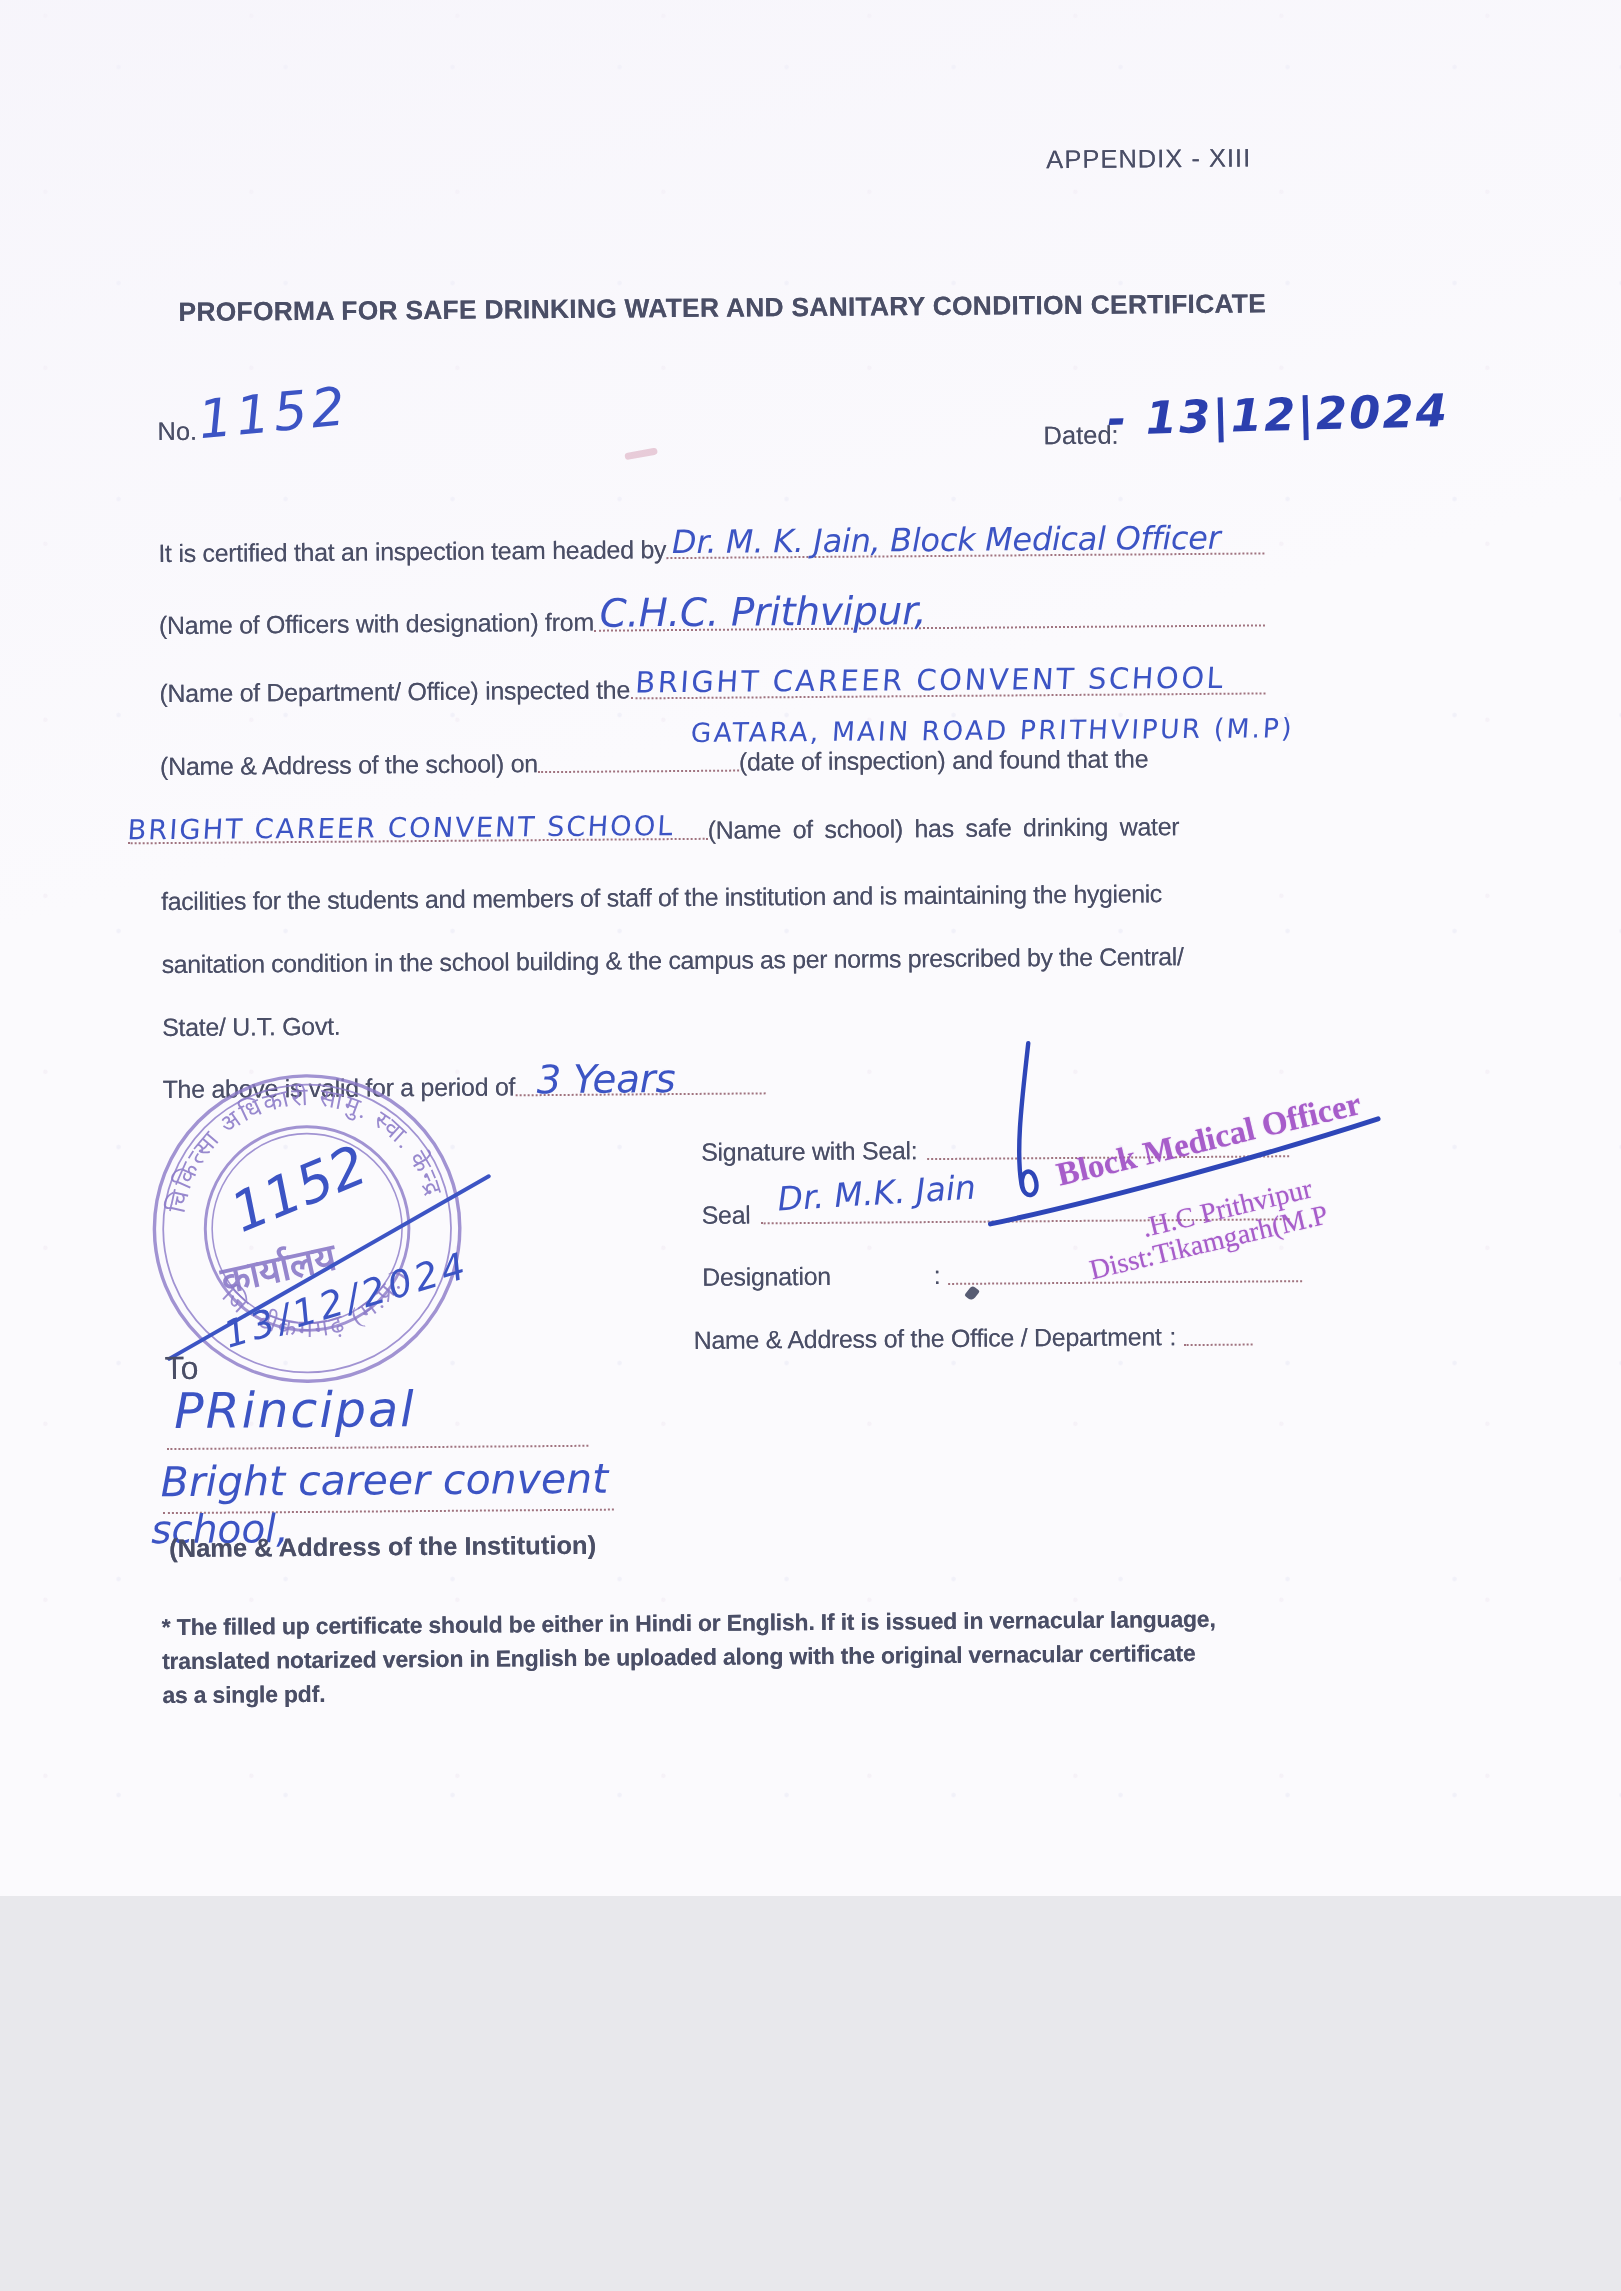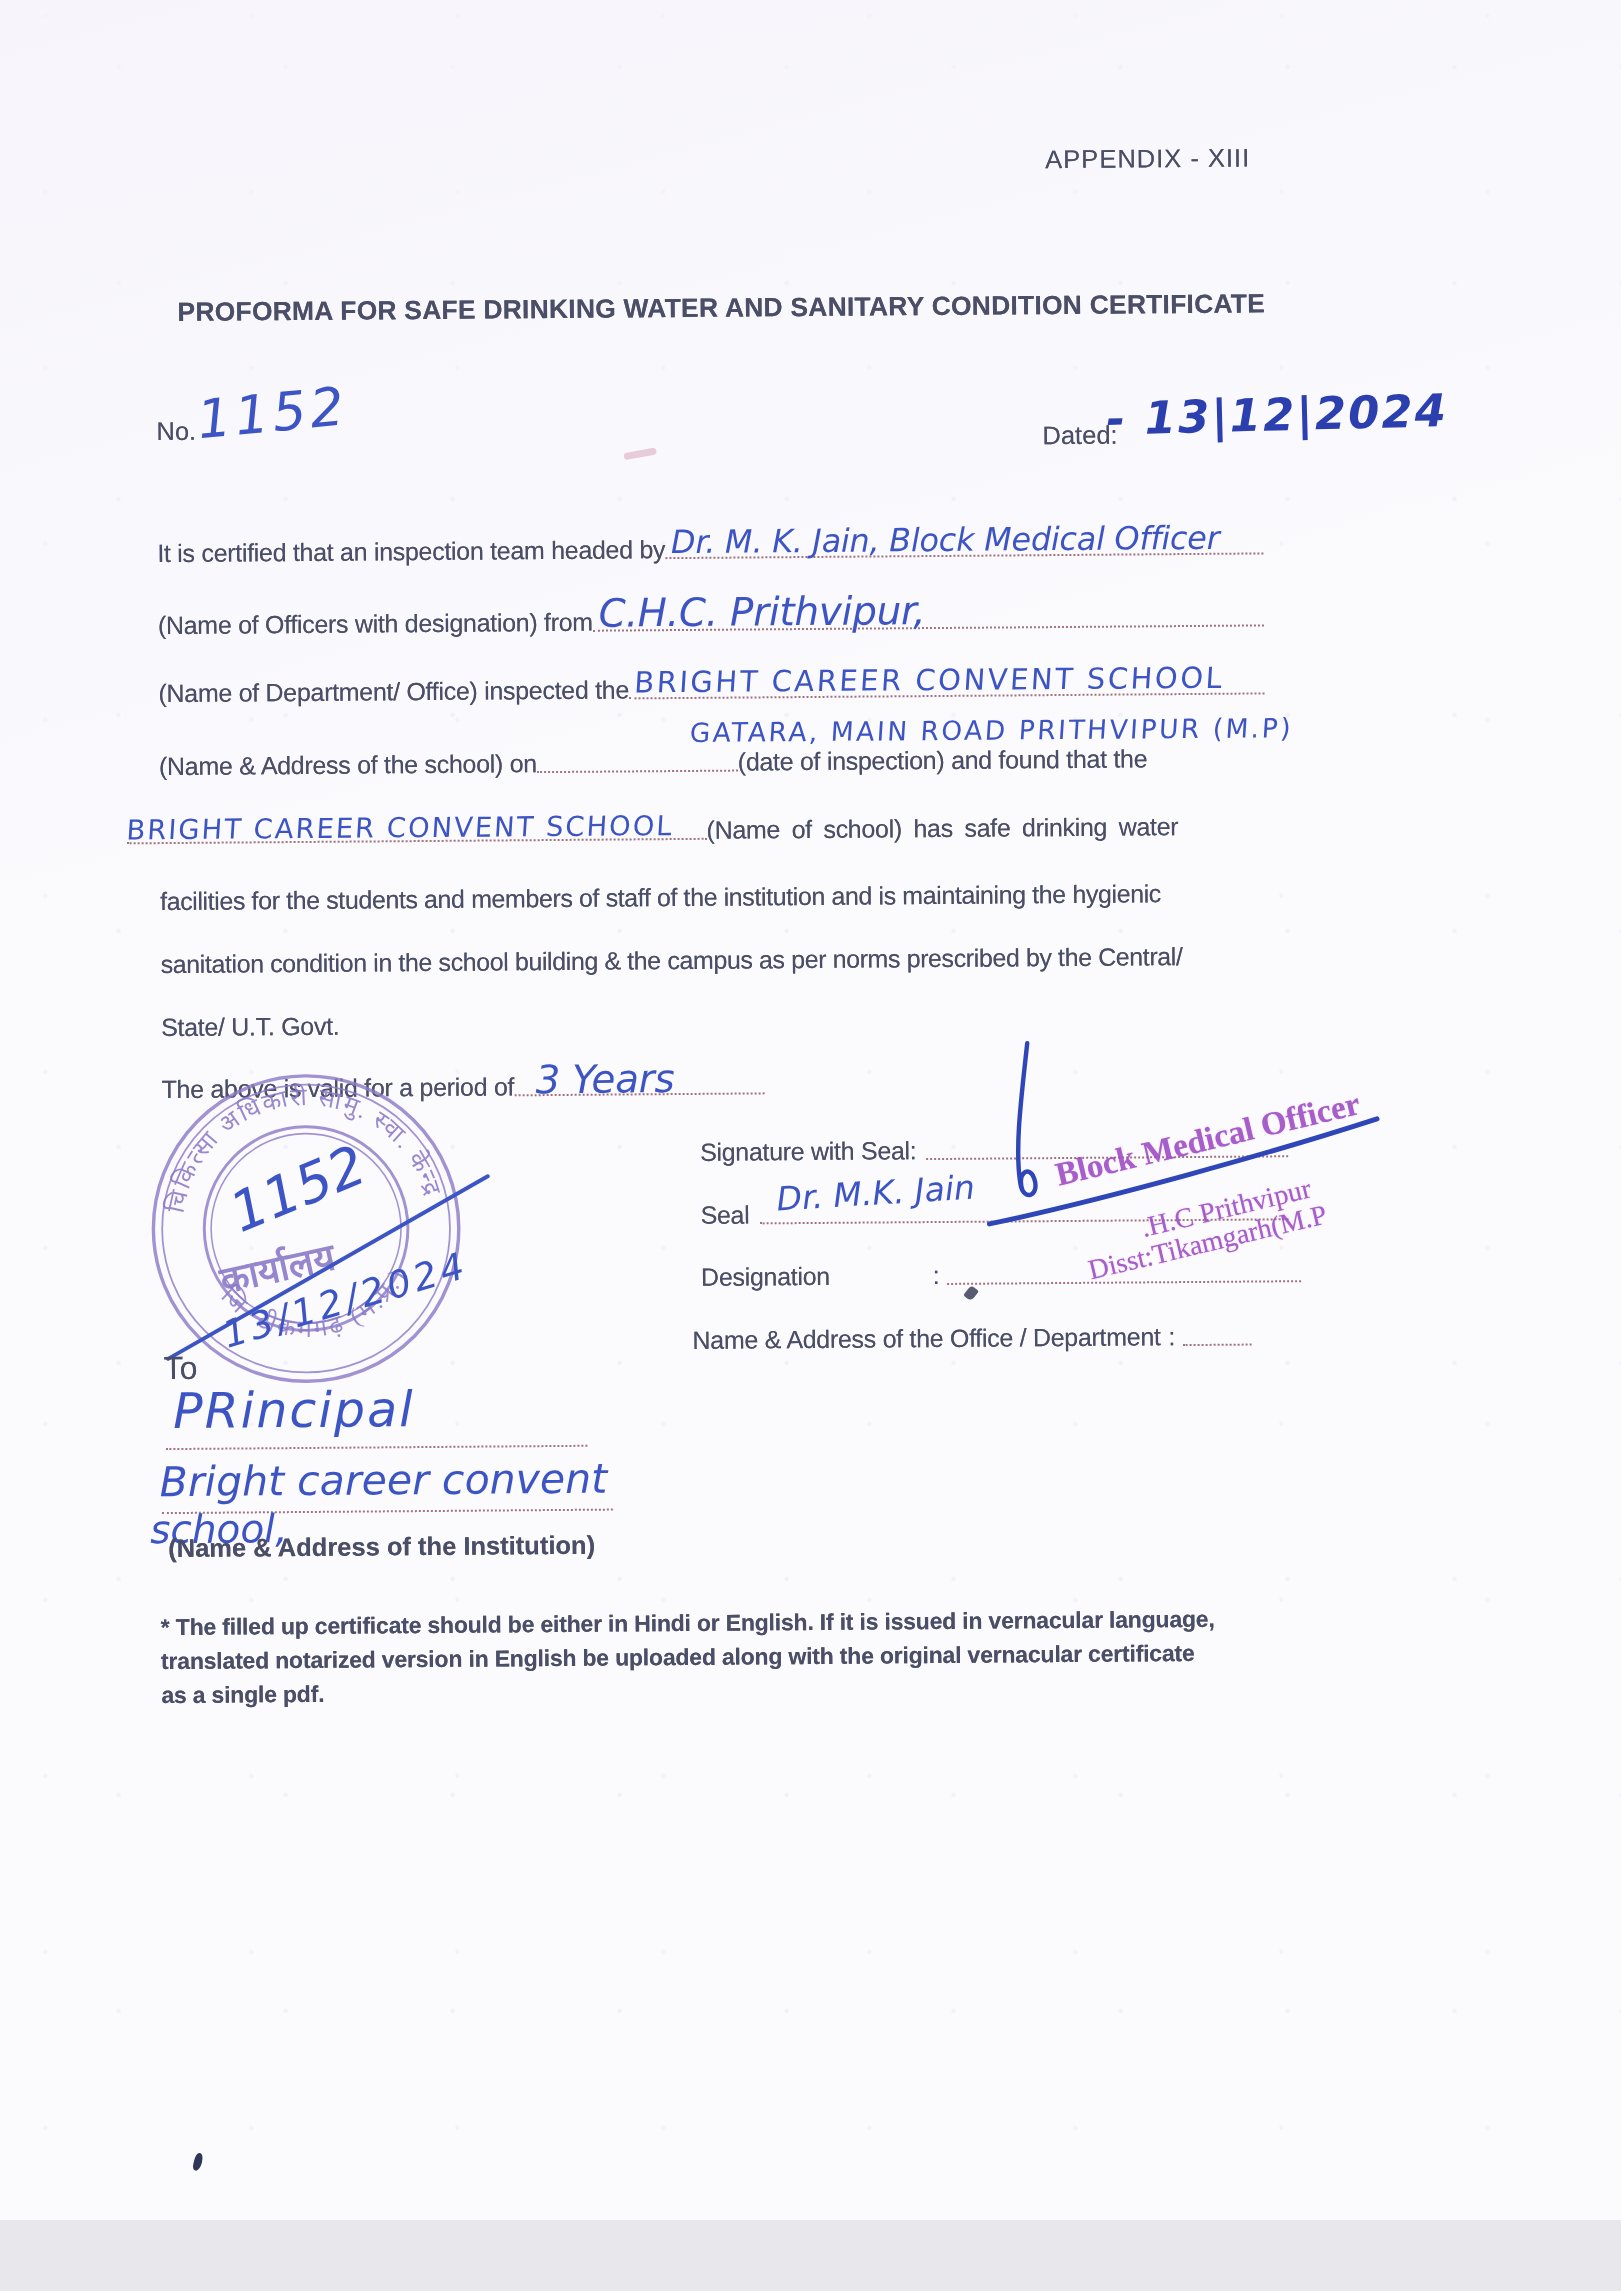--- a/index.html
+++ b/index.html
@@ -1,18 +1,18 @@
 <!DOCTYPE html>
 <html><head>
 <meta charset="utf-8">
 <style>
   html,body{margin:0;padding:0;background:#e8e8ec;}
   .page{
     position:relative;
-    width:1621px;height:2220px;
+    width:1621px;height:1896px;
     margin:0 auto;
     overflow:hidden;
     background:
       linear-gradient(165deg, rgba(244,242,250,.6) 0%, rgba(255,255,255,0) 40%),
       radial-gradient(circle at 22% 9%, rgba(205,170,205,.10) 0 1.5px, transparent 2.9px),
       radial-gradient(circle at 71% 31%, rgba(160,160,215,.10) 0 1.5px, transparent 2.9px),
       #fbfafd;
     background-size:auto, 206px 176px, 167px 216px, auto;
     font-family:"Liberation Sans", sans-serif;
     color:#4a4e66;

